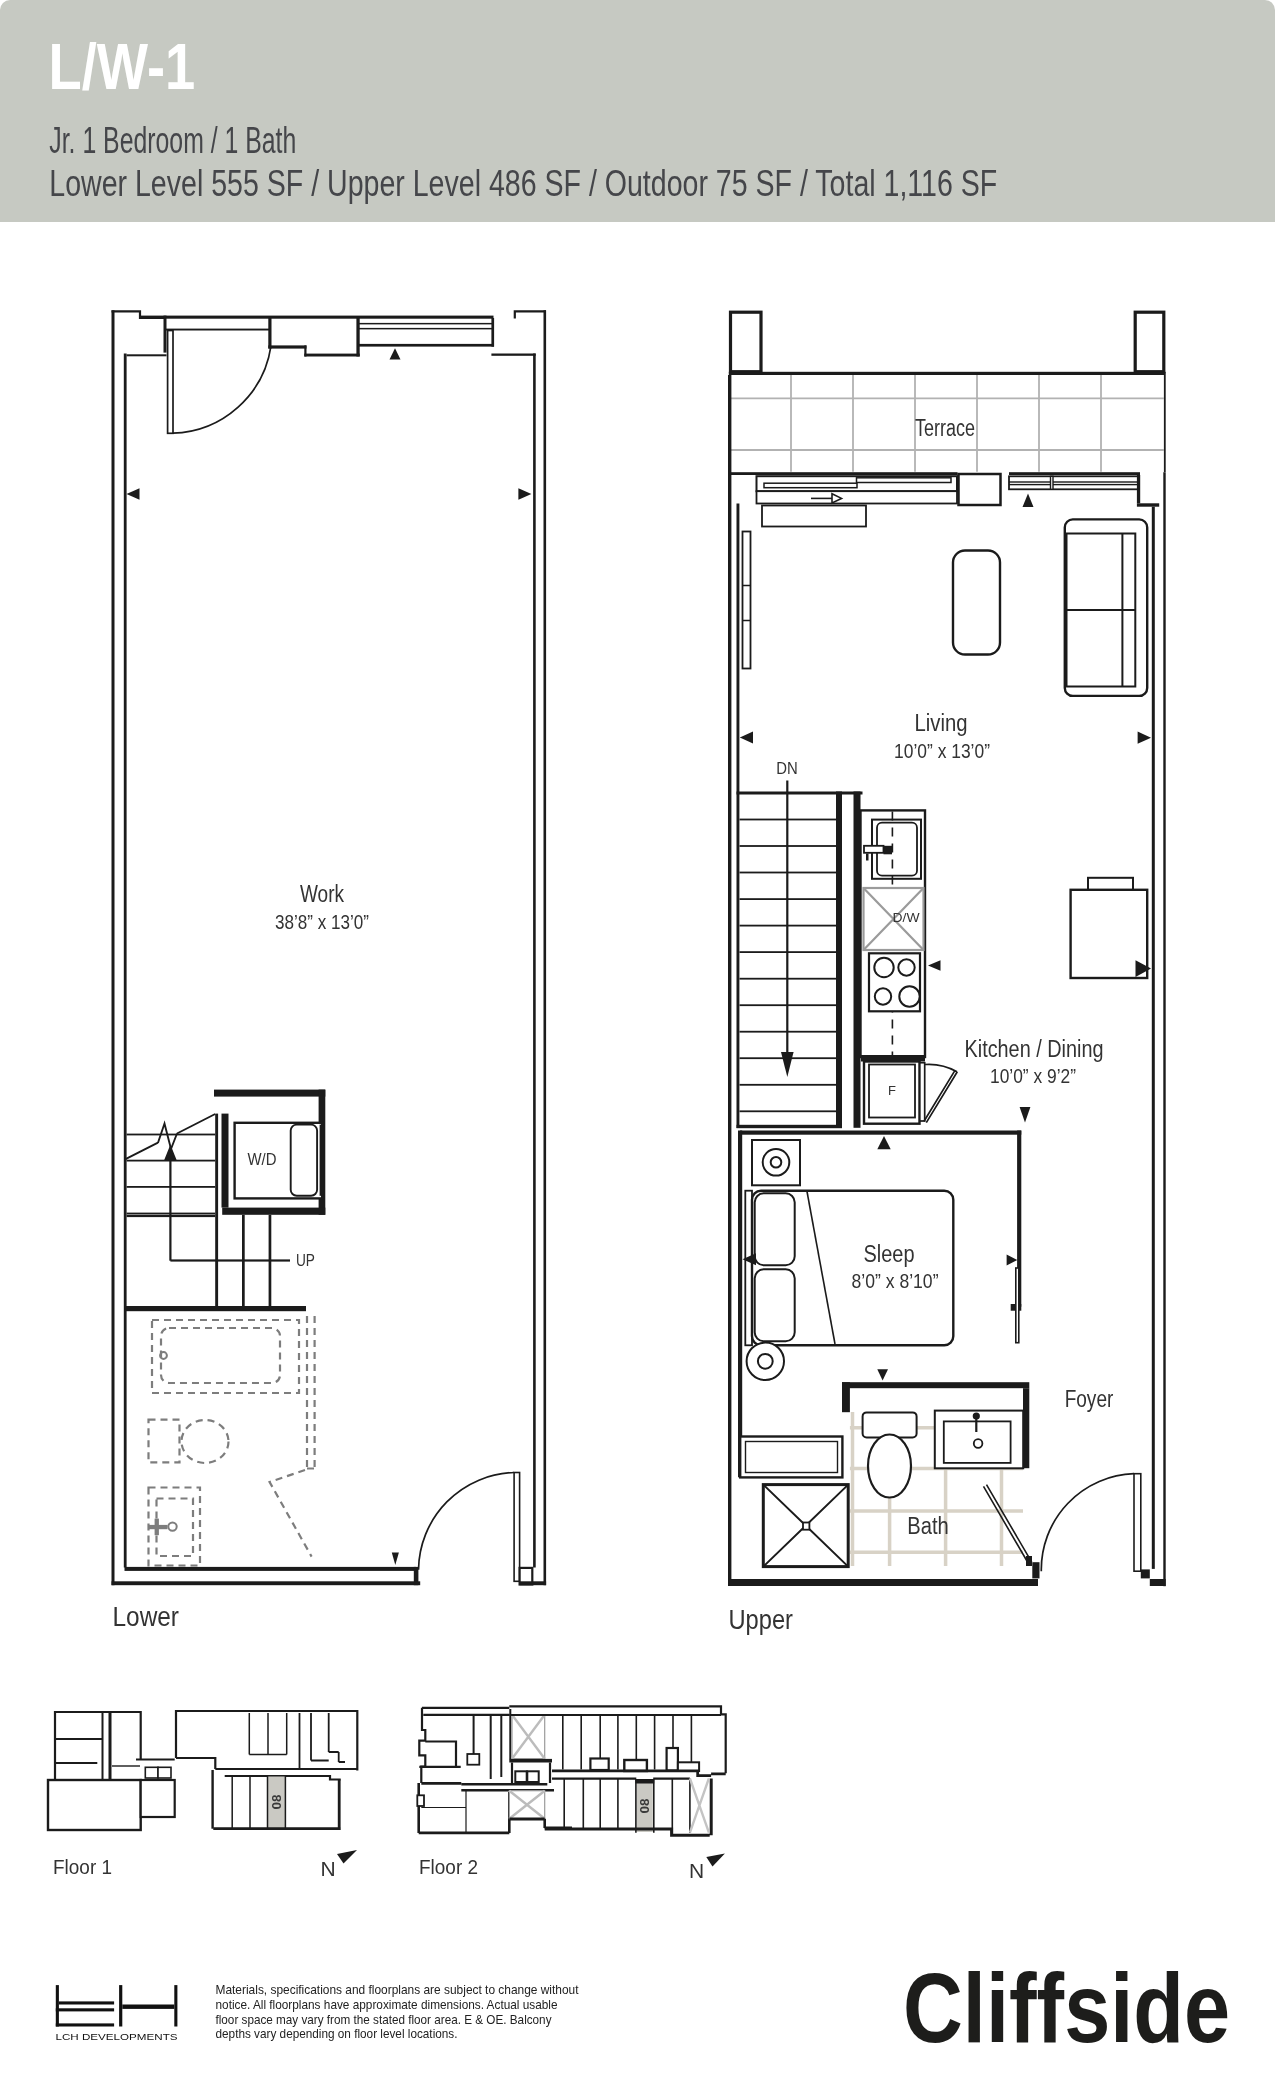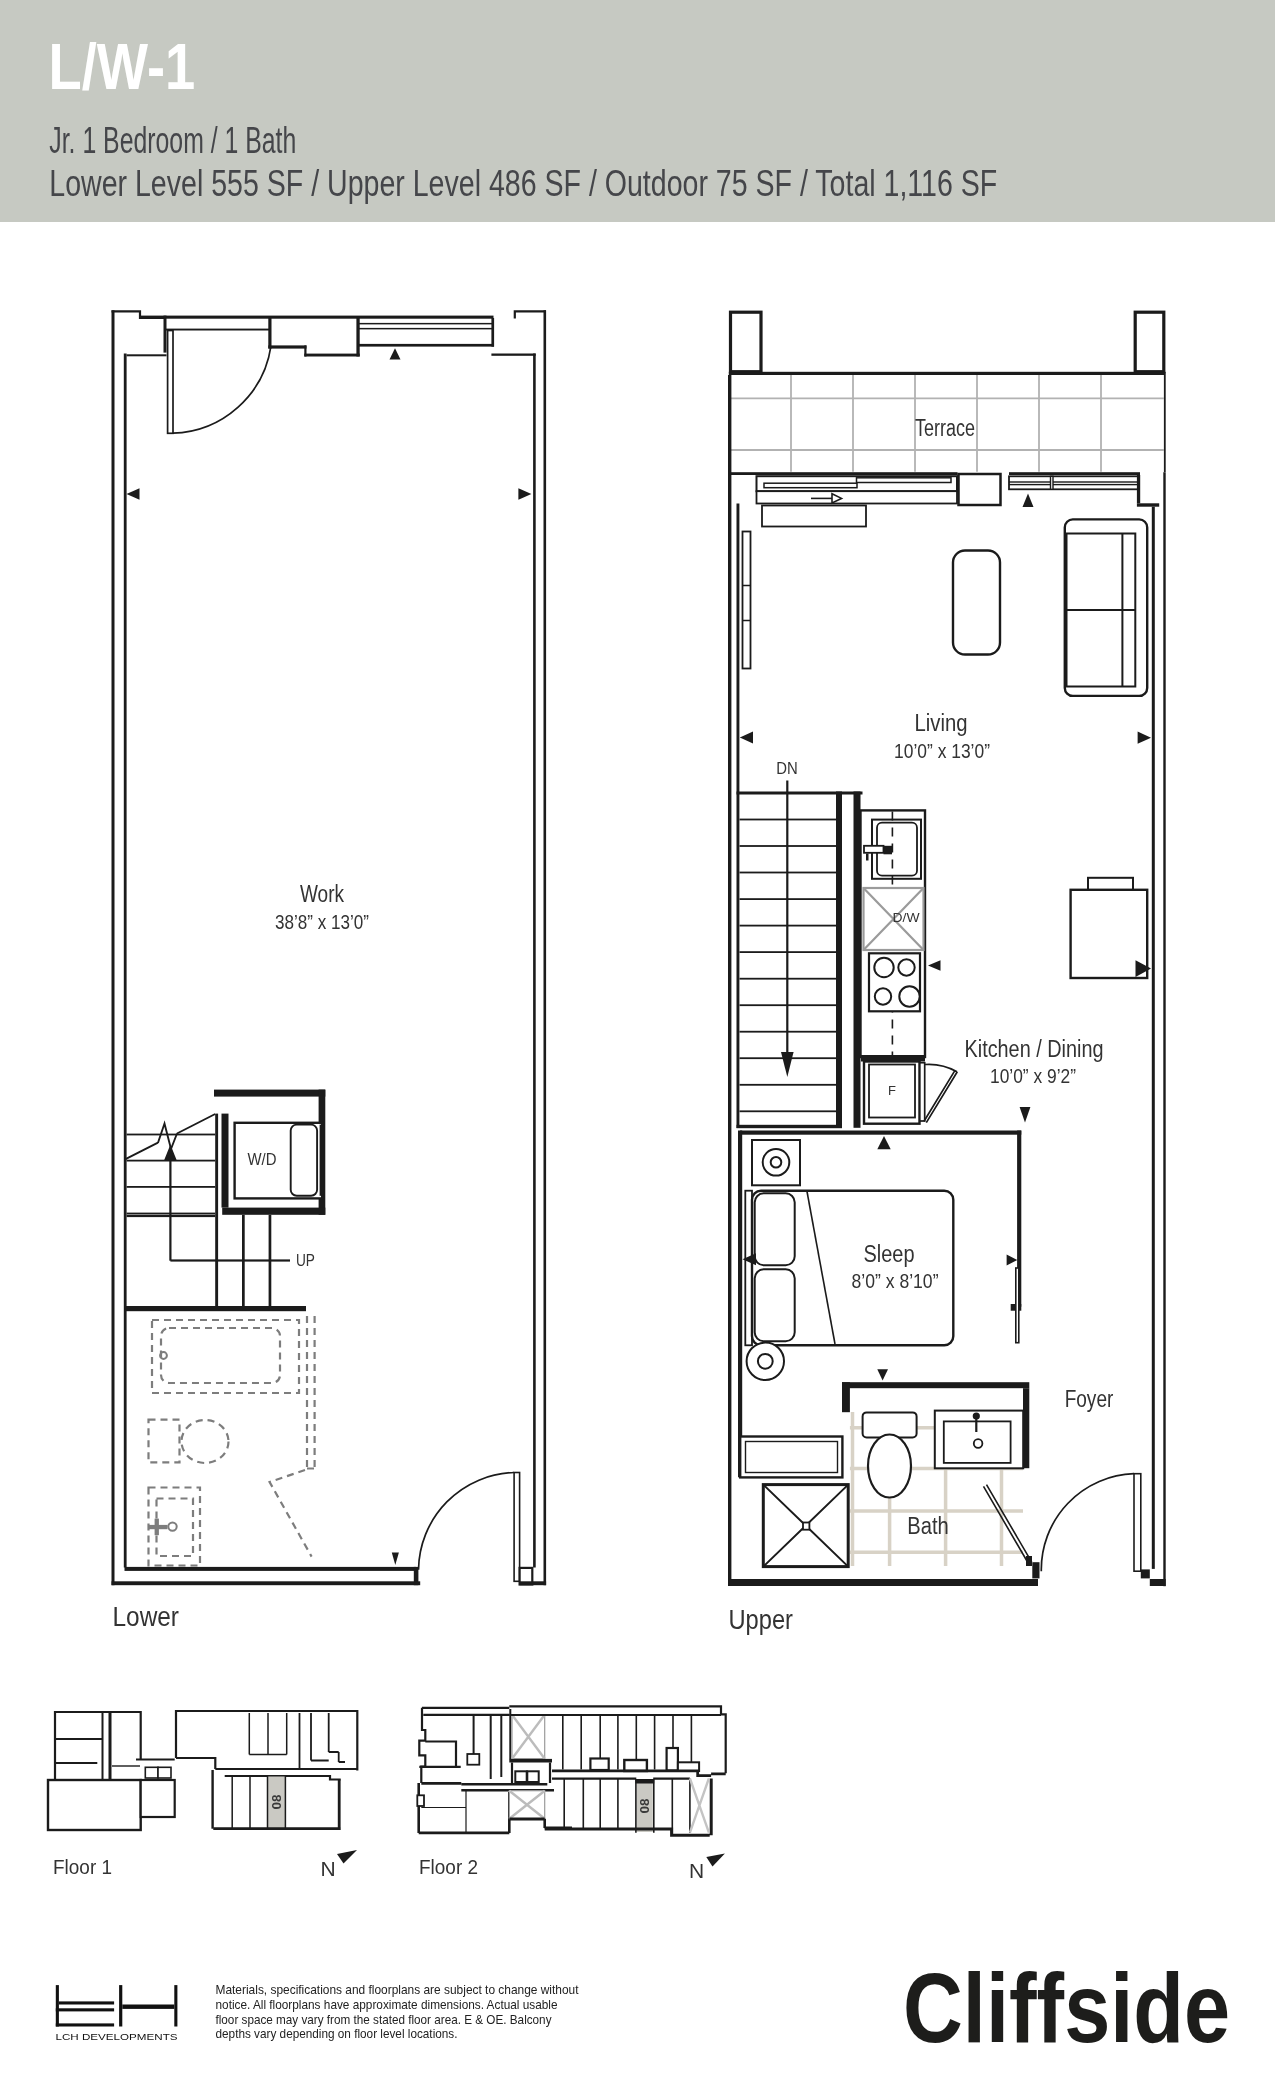--- a/index.html
+++ b/index.html
@@ -1,16 +1,16 @@
 <!DOCTYPE html>
 <html><head>
 <meta charset="utf-8">
 <style>
 html,body{margin:0;padding:0;background:#fff;}
-#page{position:relative;width:1275px;height:2100px;background:#ffffff;overflow:hidden;font-family:"Liberation Sans",sans-serif;}
+#page{position:relative;width:1275px;height:2100px;background:#ffffff;overflow:hidden;font-family:"Liberation Sans",sans-serif;border-radius:10px;}
 svg{position:absolute;left:0;top:0;}
 </style>
 </head>
 <body>
 <div id="page">
 <svg width="1275" height="2100" viewBox="0 0 1275 2100" font-family="Liberation Sans, sans-serif">
 
 <rect x="0" y="0" width="1275" height="222" fill="#c6c9c2"></rect>
 
 <text x="48.6" y="88.7" font-size="64" font-weight="bold" fill="#ffffff" textLength="146.7" lengthAdjust="spacingAndGlyphs">L/W-1</text>

